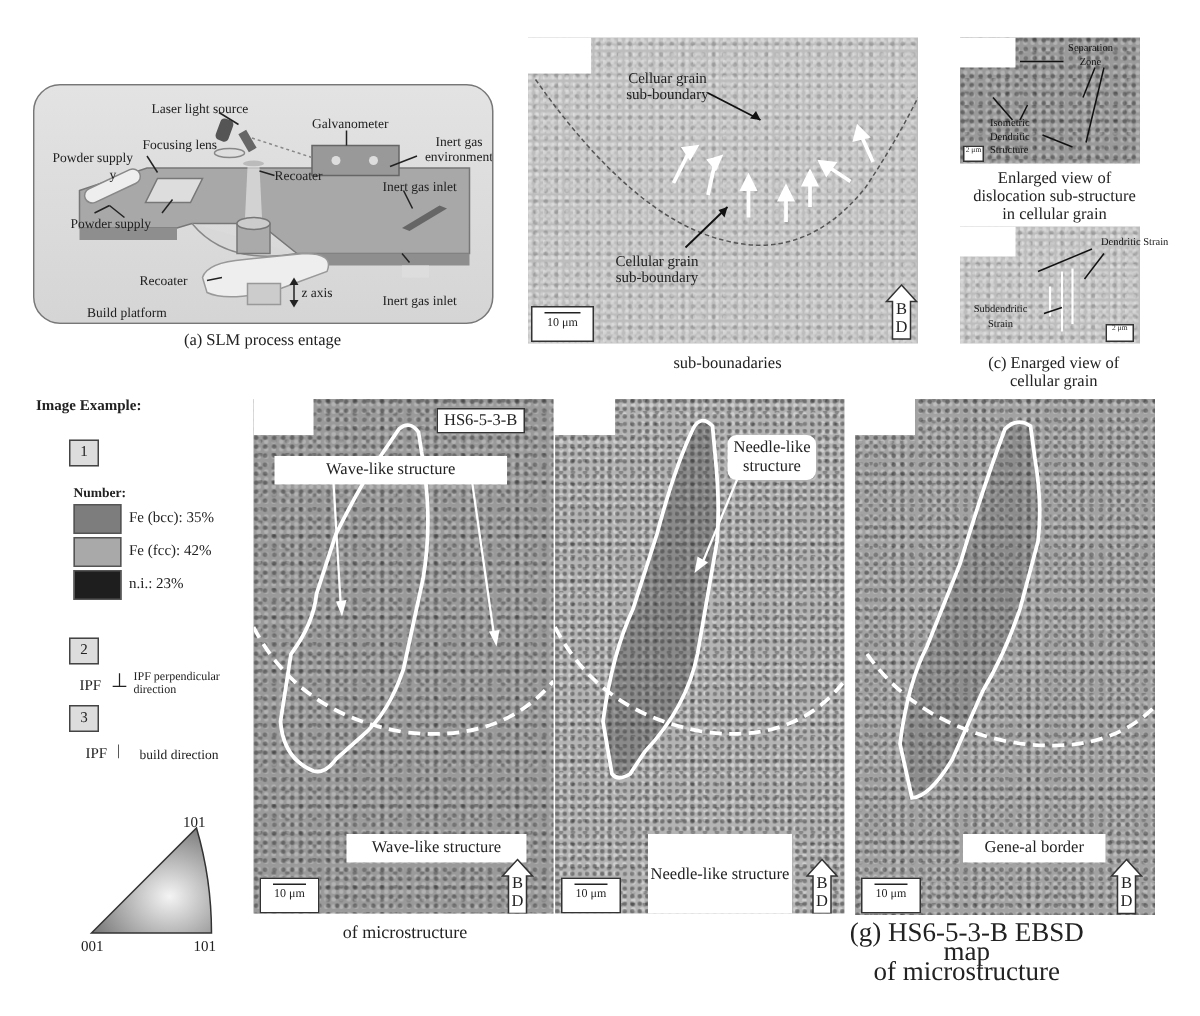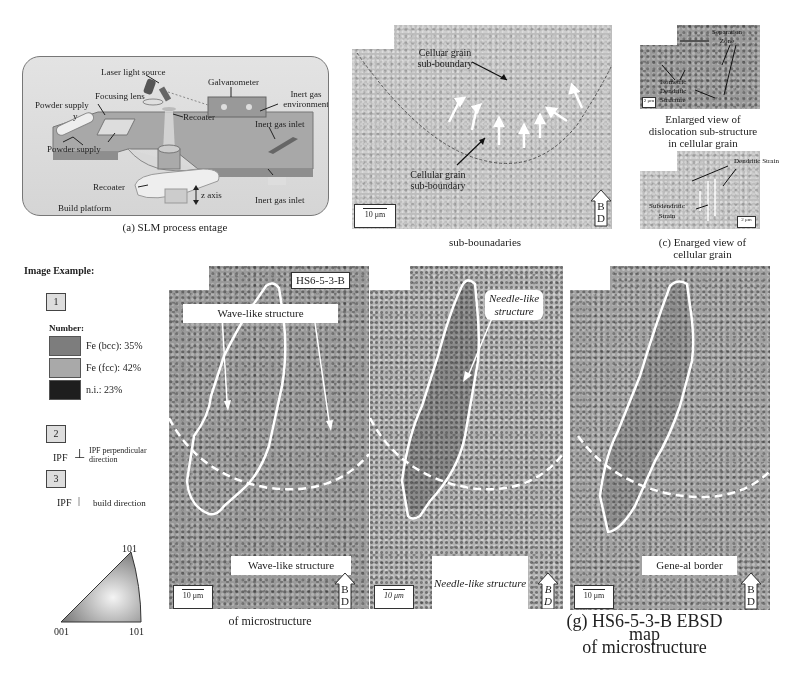--- a/index.html
+++ b/index.html
@@ -22,21 +22,21 @@
     background-image:
       radial-gradient(circle at 30% 30%, rgba(0,0,0,.35) 1px, transparent 2px),
       radial-gradient(circle at 70% 70%, rgba(255,255,255,.25) 1px, transparent 2px),
       radial-gradient(circle at 50% 10%, rgba(0,0,0,.25) 1px, transparent 2px);
     background-size:6px 6px,5px 5px,9px 9px;}
   .tex-f{background-color:#b4b4b4;
     background-image:
       radial-gradient(circle at 30% 30%, rgba(0,0,0,.38) 1px, transparent 2px),
       radial-gradient(circle at 70% 70%, rgba(255,255,255,.35) 1px, transparent 2px),
       radial-gradient(circle at 50% 10%, rgba(0,0,0,.25) 1px, transparent 2px);
-    background-size:5px 5px,6px 6px,8px 8px;font-style:italic;}
+    background-size:5px 5px,6px 6px,8px 8px;}
   .tex-g{background-color:#a2a2a2;
     background-image:
       radial-gradient(circle at 30% 30%, rgba(0,0,0,.35) 1px, transparent 2px),
       radial-gradient(circle at 70% 70%, rgba(255,255,255,.3) 1px, transparent 2px),
       radial-gradient(circle at 50% 10%, rgba(0,0,0,.22) 1px, transparent 2px);
     background-size:6px 6px,5px 5px,7px 7px;}
   .notch{position:absolute;background:#fff;}
   .tag{position:absolute;background:#fff;font-size:11px;line-height:13px;text-align:center;color:#222;white-space:nowrap;}
   .scale{position:absolute;background:#fff;border:1px solid #333;font-size:8px;text-align:center;}
   .scale .bar{margin:3px auto 1px;height:1px;background:#222;width:60%;position:relative;}

